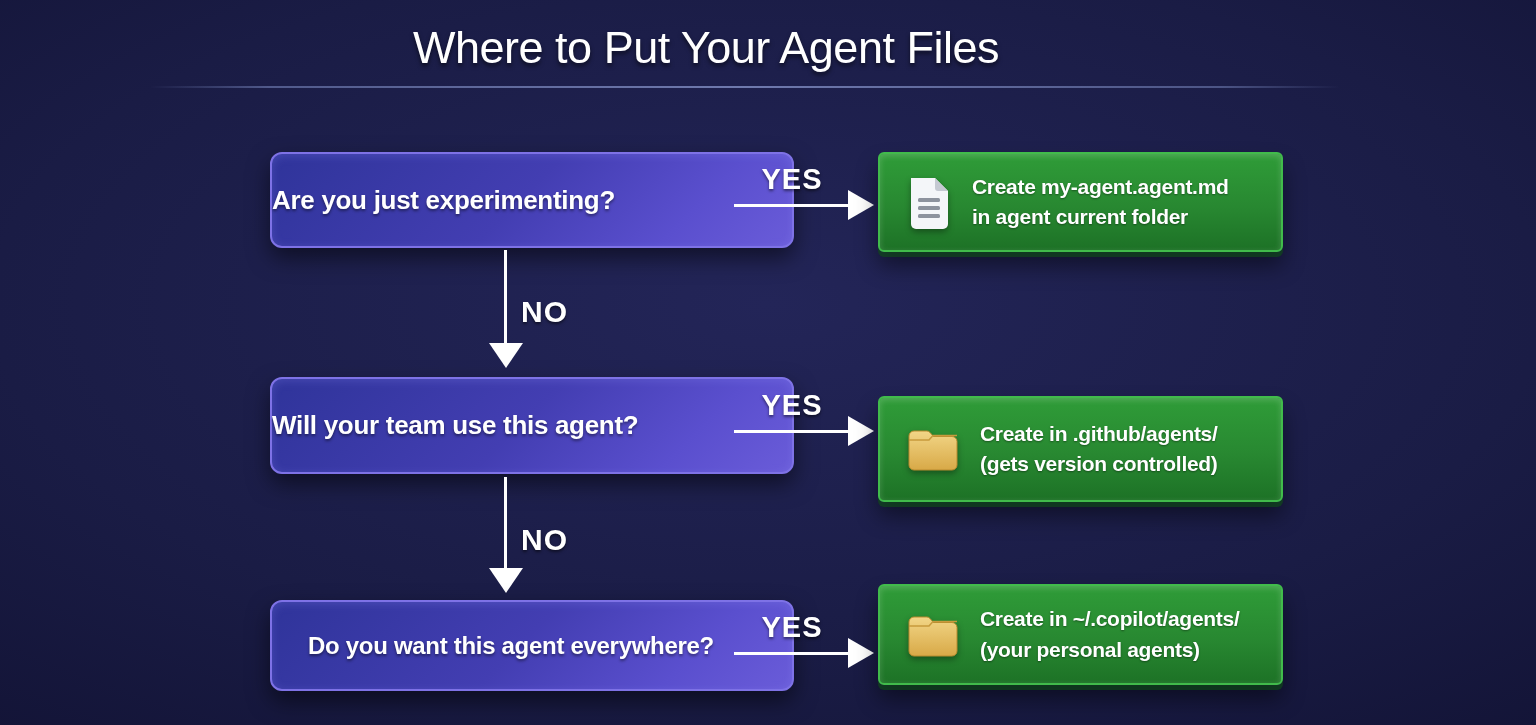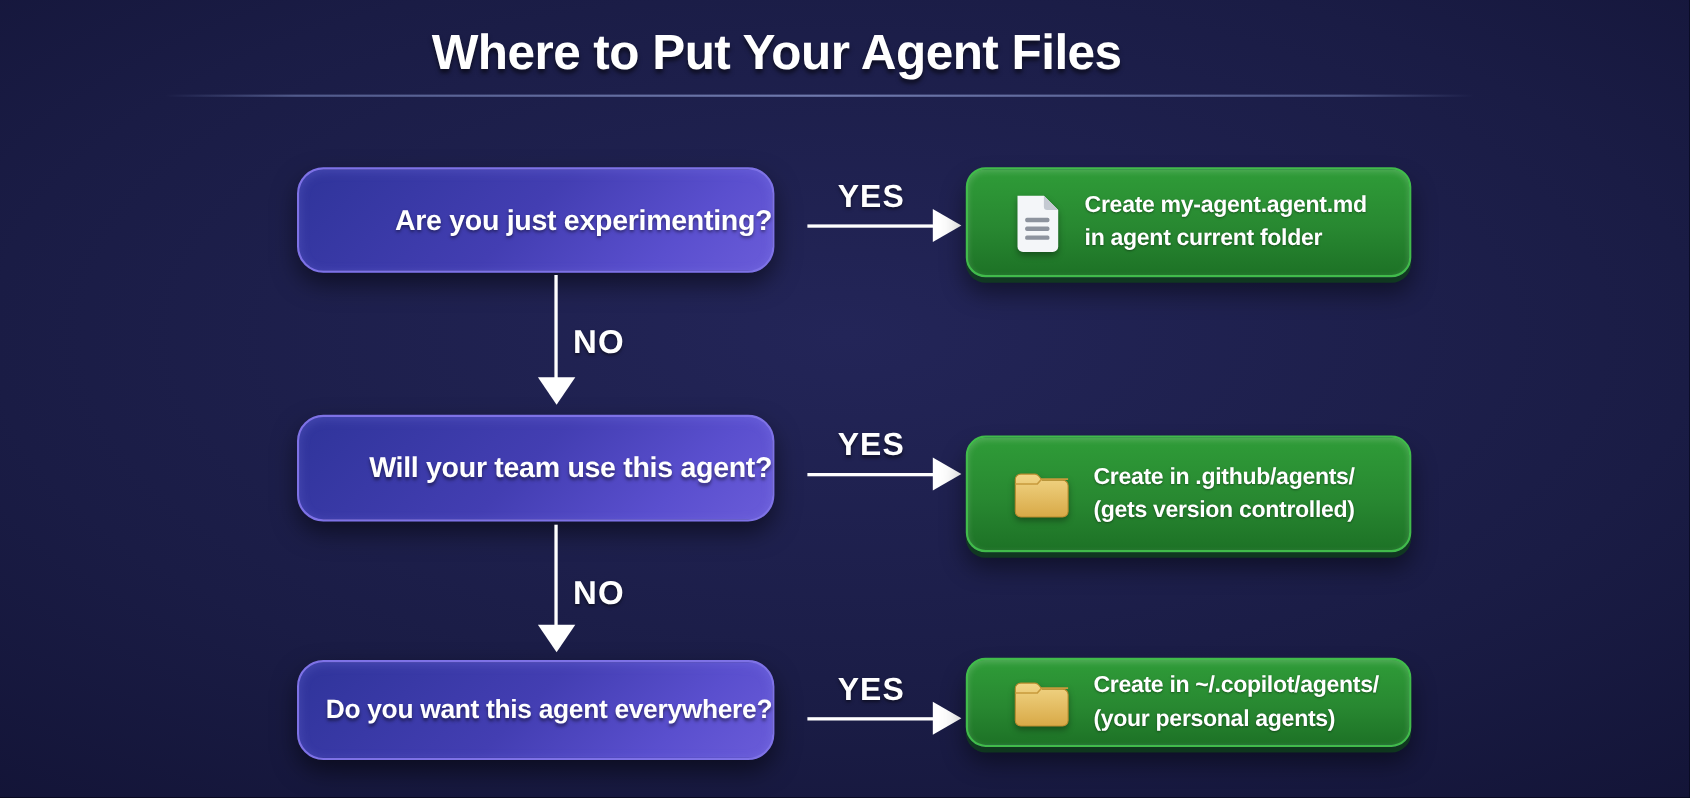--- a/index.html
+++ b/index.html
@@ -15,76 +15,76 @@
   }
 
   
   .title {
     position: absolute;
     top: 22px; left: 0;
     width: 1412px;
     text-align: center;
     color: #ffffff;
     font-size: 45px;
-    font-weight: 700;
+    font-weight: 400;
     letter-spacing: -0.5px;
     text-shadow: 0 3px 4px rgba(0,0,0,0.55);
   }
   .title-rule {
     position: absolute;
     top: 86px; left: 150px;
     width: 1190px; height: 2px;
     background: linear-gradient(90deg,
       rgba(125,140,195,0) 0%,
       rgba(125,140,195,0.55) 10%,
       rgba(155,170,225,0.65) 50%,
       rgba(125,140,195,0.5) 90%,
       rgba(125,140,195,0) 100%);
   }
 
   
   .qbox {
     position: absolute;
     left: 270px;
-    width: 434px;
-    border-radius: 24px;
+    width: 524px;
+    border-radius: 12px;
     border: 2px solid #7e72e6;
     background: linear-gradient(135deg, #2f349a 0%, #433eb2 48%, #5a4fce 78%, #6a5cd9 100%);
     box-shadow: 0 10px 22px rgba(0,0,0,0.5), inset 0 2px 10px rgba(150,150,255,0.22);
     display: flex;
     align-items: center;
-    justify-content: flex-end;
+    justify-content: flex-start;
     color: #ffffff;
     font-weight: 700;
     letter-spacing: -0.3px;
     text-shadow: 0 2px 3px rgba(0,0,0,0.45);
     white-space: nowrap;
   }
   .qbox.r1 { top: 152px; height: 96px; font-size: 26px; }
-  .qbox.r2 { top: 377px; height: 97px; font-size: 26px; padding-left: 24px; }
+  .qbox.r2 { top: 377px; height: 97px; font-size: 26px; }
   .qbox.r3 { top: 600px; height: 91px; font-size: 24px; padding-left: 36px; }
 
   
   .rbox {
     position: absolute;
     left: 878px;
     width: 405px;
-    border-radius: 18px;
+    border-radius: 6px;
     border: 2px solid #41bb4b;
     background: linear-gradient(180deg, #2f9c38 0%, #288831 55%, #1d7226 100%);
     box-shadow: 0 5px 0 rgba(16,75,25,0.65), 0 14px 22px rgba(0,0,0,0.45), inset 0 2px 6px rgba(255,255,255,0.18);
     display: flex;
     align-items: center;
     gap: 20px;
-    padding-left: 40px;
+    padding-left: 26px;
     color: #ffffff;
   }
   .rbox.r1 { top: 152px; height: 100px; }
   .rbox.r2 { top: 396px; height: 106px; }
-  .rbox.r3 { top: 598px; height: 81px; }
+  .rbox.r3 { top: 584px; height: 101px; }
   .rbox .rtext {
     font-weight: 700;
     font-size: 21px;
     line-height: 1.45;
     letter-spacing: -0.3px;
     white-space: nowrap;
     text-shadow: 0 1px 2px rgba(0,0,0,0.4);
   }
   .ricon { flex: 0 0 auto; display: flex; filter: drop-shadow(0 3px 3px rgba(0,0,0,0.35)); }
 

